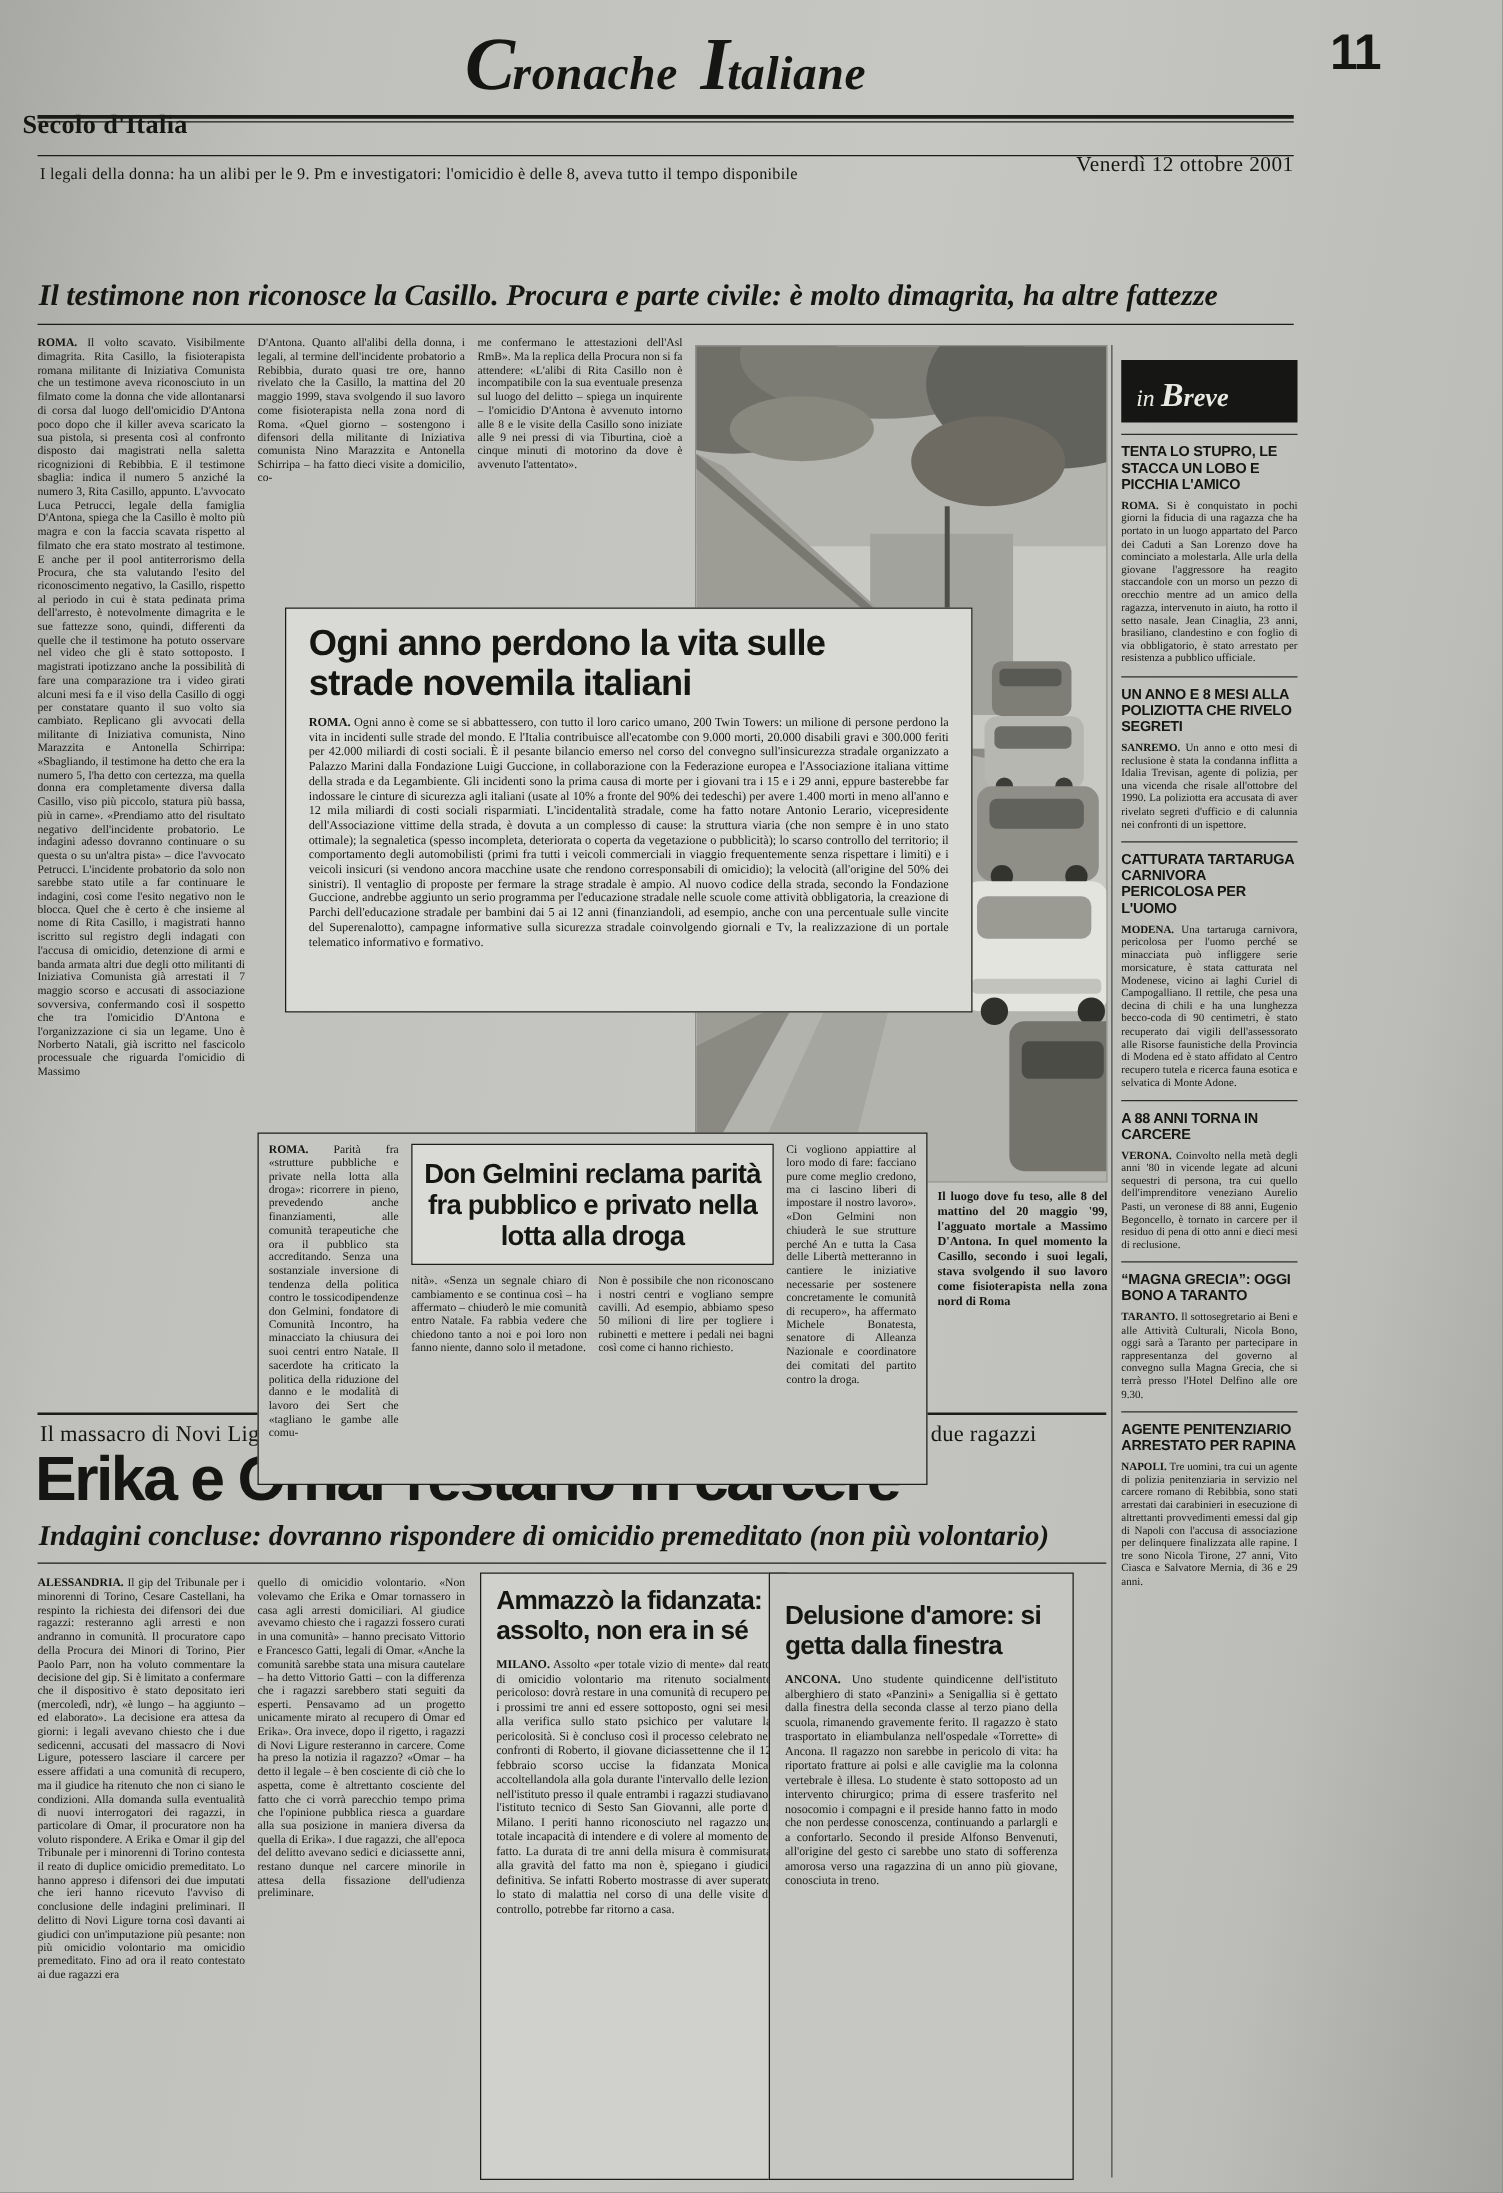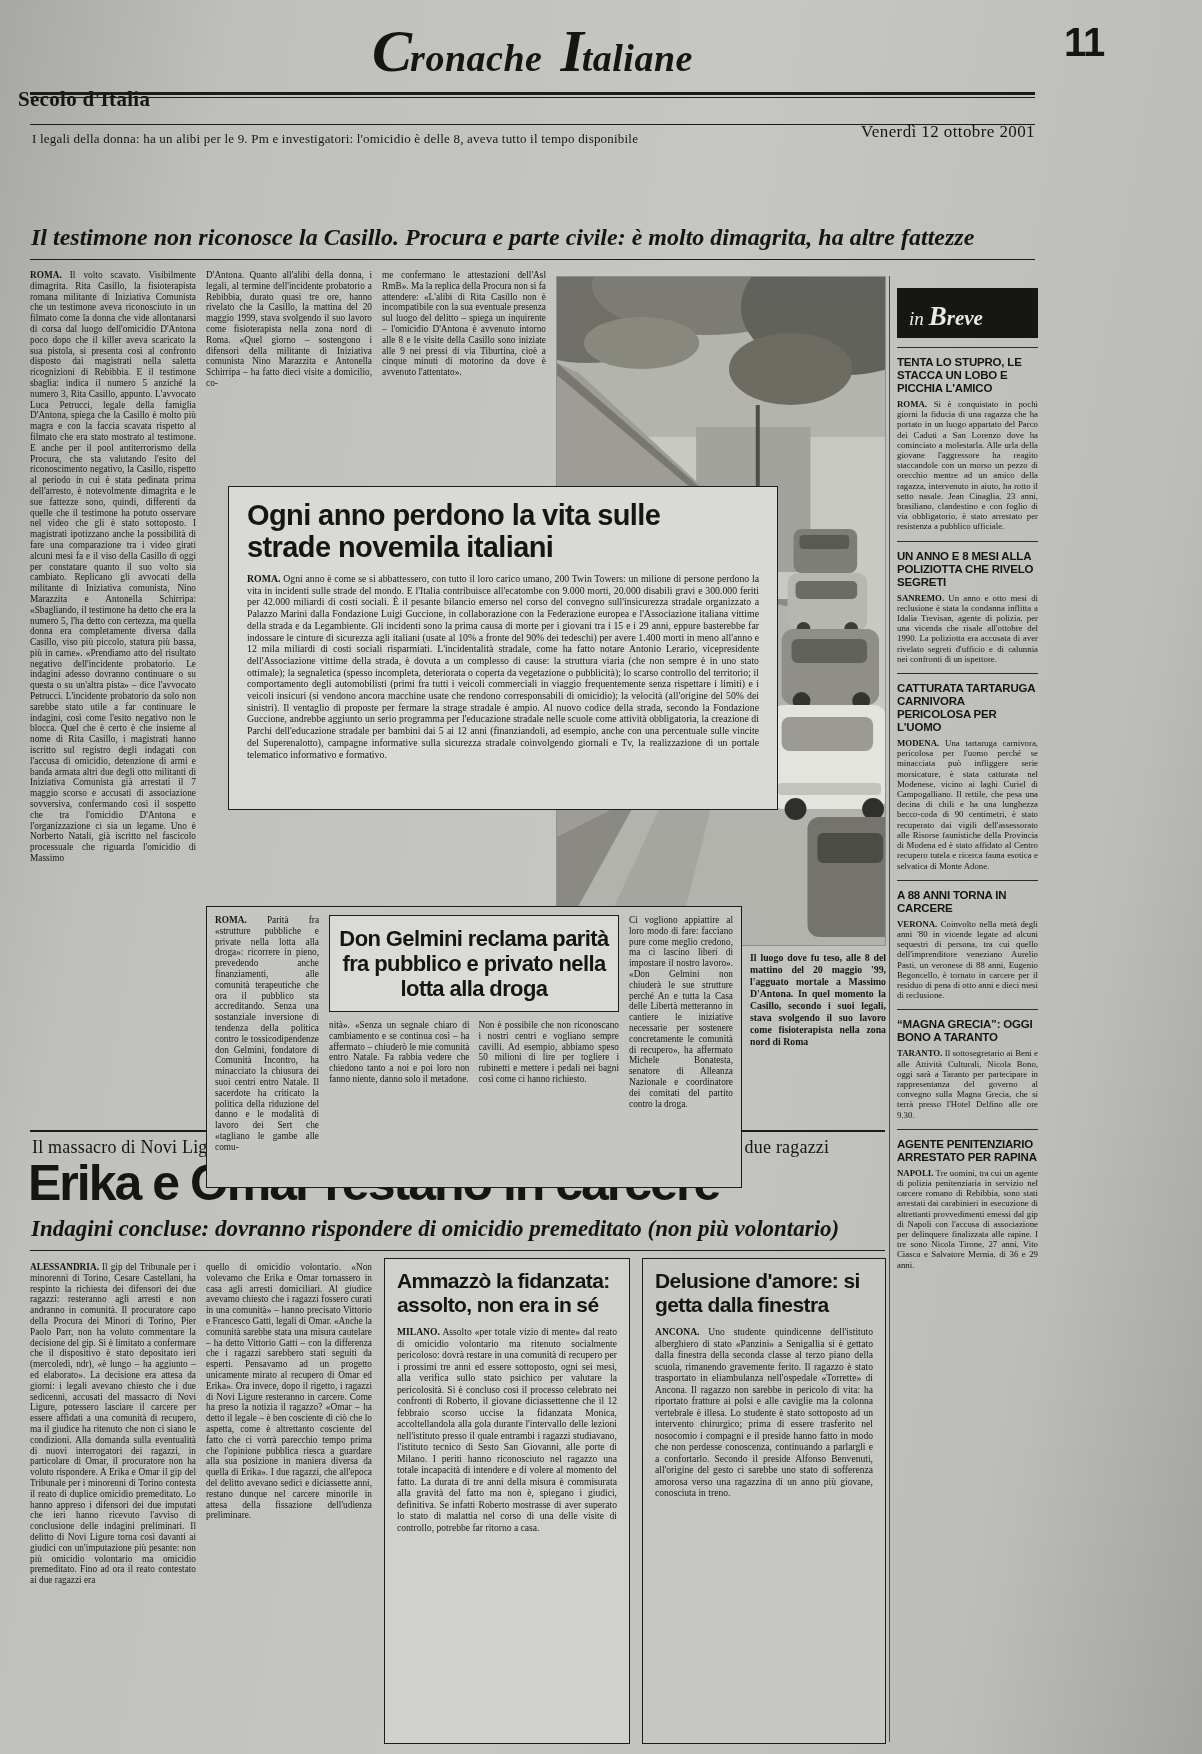--- a/index.html
+++ b/index.html
@@ -204,21 +204,21 @@
   </p>
 
   <div class="abs box" style="left:384px; top:1258px; width:246px; height:486px; background:#d0d0cc; padding:10px 12px;">
     <div class="box-head" style="font-size:21px; line-height:24px; margin-bottom:9px;">Ammazzò la fidanzata: assolto, non era in sé</div>
     <p class="body-text" style="font-size:9.6px; line-height:11.5px; height:390px;">
       <span class="dl">MILANO.</span>
       <span>Assolto «per totale vizio di mente» dal reato di omicidio volontario ma ritenuto socialmente pericoloso: dovrà restare in una comunità di recupero per i prossimi tre anni ed essere sottoposto, ogni sei mesi, alla verifica sullo stato psichico per valutare la pericolosità. Si è concluso così il processo celebrato nei confronti di Roberto, il giovane diciassettenne che il 12 febbraio scorso uccise la fidanzata Monica, accoltellandola alla gola durante l'intervallo delle lezioni nell'istituto presso il quale entrambi i ragazzi studiavano, l'istituto tecnico di Sesto San Giovanni, alle porte di Milano. I periti hanno riconosciuto nel ragazzo una totale incapacità di intendere e di volere al momento del fatto. La durata di tre anni della misura è commisurata alla gravità del fatto ma non è, spiegano i giudici, definitiva. Se infatti Roberto mostrasse di aver superato lo stato di malattia nel corso di una delle visite di controllo, potrebbe far ritorno a casa.</span>
     </p>
   </div>
 
-  <div class="abs box" style="left:642px; top:1258px; width:244px; height:486px; background:#c6c6c2; padding:10px 12px;">
+  <div class="abs box" style="left:615px; top:1258px; width:244px; height:486px; background:#c6c6c2; padding:22px 12px;">
     <div class="box-head" style="font-size:21px; line-height:24px; margin-bottom:9px;">Delusione d'amore: si getta dalla finestra</div>
     <p class="body-text" style="font-size:9.6px; line-height:11.5px; height:390px;">
       <span class="dl">ANCONA.</span>
       <span>Uno studente quindicenne dell'istituto alberghiero di stato «Panzini» a Senigallia si è gettato dalla finestra della seconda classe al terzo piano della scuola, rimanendo gravemente ferito. Il ragazzo è stato trasportato in eliambulanza nell'ospedale «Torrette» di Ancona. Il ragazzo non sarebbe in pericolo di vita: ha riportato fratture ai polsi e alle caviglie ma la colonna vertebrale è illesa. Lo studente è stato sottoposto ad un intervento chirurgico; prima di essere trasferito nel nosocomio i compagni e il preside hanno fatto in modo che non perdesse conoscenza, continuando a parlargli e a confortarlo. Secondo il preside Alfonso Benvenuti, all'origine del gesto ci sarebbe uno stato di sofferenza amorosa verso una ragazzina di un anno più giovane, conosciuta in treno.</span>
     </p>
   </div>
 
 </div>
 
 </body></html>

